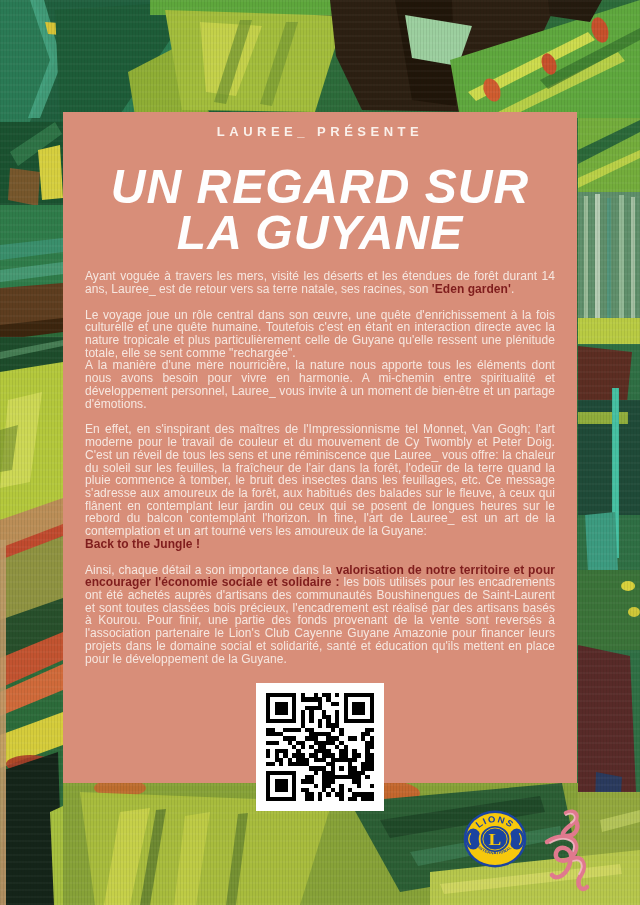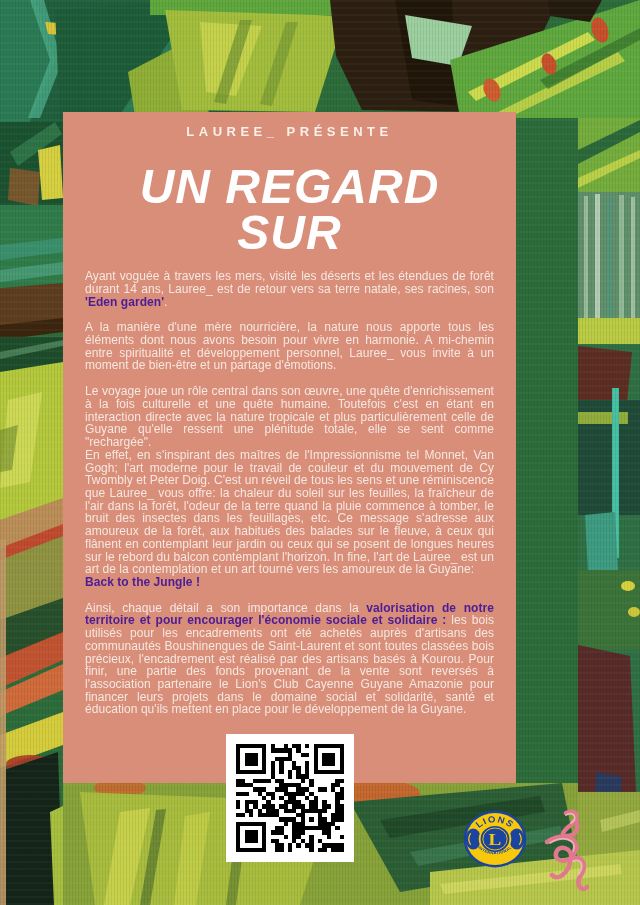--- a/index.html
+++ b/index.html
@@ -4,29 +4,29 @@
 <style>
   html,body{margin:0;padding:0;}
   body{width:640px;height:905px;overflow:hidden;position:relative;
        font-family:"Liberation Sans", sans-serif;background:#2c6b3a;}
   .stage{position:absolute;inset:0;width:640px;height:905px;}
   .bg-svg{position:absolute;left:0;top:0;z-index:0;}
   .bg-texture{position:absolute;inset:0;z-index:1;pointer-events:none;
     background:
       repeating-linear-gradient(90deg, rgba(15,25,8,.08) 0 1px, rgba(0,0,0,0) 1px 3px),
       repeating-linear-gradient(0deg, rgba(255,255,255,.03) 0 2px, rgba(0,0,0,0) 2px 7px);}
-  .panel{position:absolute;left:63px;top:112px;width:453px;height:671px;
+  .panel{position:absolute;left:63px;top:112px;width:514px;height:671px;
     background:#d88e79;z-index:2;box-sizing:border-box;padding:10px 22px 0;}
   .kicker{margin-top:2px;text-align:center;color:#faf0ea;font-weight:bold;
     font-size:13px;line-height:15px;letter-spacing:4.5px;}
   .title{margin:25px 0 14px;text-align:center;color:#fefefe;font-weight:bold;
     font-size:48px;line-height:.96;letter-spacing:1px;font-style:italic;}
   .body-p{margin:0 0 13px;text-align:justify;color:#f6e7e0;
     font-size:12px;line-height:1.06;letter-spacing:.05px;}
-  .bold-dark{font-weight:bold;color:#4c1d95;margin-top:16px;}
+  .bold-dark{font-weight:bold;color:#7f1d1d;margin-top:16px;}
   .qr-wrap{width:108px;margin:18px auto 0;background:#ffffff;padding:10px;}
   .qr-wrap svg{display:block;width:108px;height:108px;}
   .lions{position:absolute;left:463px;top:810px;width:64px;height:58px;z-index:3;}
   .lions svg{width:100%;height:100%;}
   .signature{position:absolute;left:536px;top:806px;width:56px;height:96px;z-index:3;}
   .signature svg{width:100%;height:100%;}
 </style>
 </head>
 <body>
 
@@ -123,26 +123,26 @@
     <polygon points="410,852 560,826 564,838 418,866" fill="#3f7f55" opacity=".7"></polygon>
     <polygon points="430,872 640,850 640,905 430,905" fill="#b7c74c"></polygon>
     <polygon points="440,884 620,864 622,874 444,894" fill="#d9dd6a" opacity=".7"></polygon>
   </svg>
 
   <div class="bg-texture"></div>
 
   <div class="panel">
     <div class="kicker">LAUREE_ PRÉSENTE</div>
 
-    <h1 class="title"><span>UN REGARD SUR</span><br></h1>
+    <h1 class="title"><span>UN REGARD SUR</span><br><span>LA GUYANE</span></h1>
 
     <p class="body-p"><span>Ayant voguée à travers les mers, visité les déserts et les étendues de forêt durant 14 ans, Lauree_ est de retour vers sa terre natale, ses racines, son </span><span class="bold-dark">'Eden garden'</span><span>.</span></p>
 
+    <p class="body-p" style="margin-bottom:0">Le voyage joue un rôle central dans son œuvre, une quête d'enrichissement à la fois culturelle et une quête humaine. Toutefois c'est en étant en interaction directe avec la nature tropicale et plus particulièrement celle de Guyane qu'elle ressent une plénitude totale, elle se sent comme "rechargée".</p>
     <p class="body-p">A la manière d'une mère nourricière, la nature nous apporte tous les éléments dont nous avons besoin pour vivre en harmonie. A mi-chemin entre spiritualité et développement personnel, Lauree_ vous invite à un moment de bien-être et un partage d'émotions.</p>
-    <p class="body-p" style="margin-bottom:0">Le voyage joue un rôle central dans son œuvre, une quête d'enrichissement à la fois culturelle et une quête humaine. Toutefois c'est en étant en interaction directe avec la nature tropicale et plus particulièrement celle de Guyane qu'elle ressent une plénitude totale, elle se sent comme "rechargée".</p>
 
     <p class="body-p"><span>En effet, en s'inspirant des maîtres de l'Impressionnisme tel Monnet, Van Gogh; l'art moderne pour le travail de couleur et du mouvement de Cy Twombly et Peter Doig. C'est un réveil de tous les sens et une réminiscence que Lauree_ vous offre: la chaleur du soleil sur les feuilles, la fraîcheur de l'air dans la forêt, l'odeur de la terre quand la pluie commence à tomber, le bruit des insectes dans les feuillages, etc. Ce message s'adresse aux amoureux de la forêt, aux habitués des balades sur le fleuve, à ceux qui flânent en contemplant leur jardin ou ceux qui se posent de longues heures sur le rebord du balcon contemplant l'horizon. In fine, l'art de Lauree_ est un art de la contemplation et un art tourné vers les amoureux de la Guyane:</span><br><span class="bold-dark">Back to the Jungle !</span></p>
 
     <p class="body-p"><span>Ainsi, chaque détail a son importance dans la </span><span class="bold-dark">valorisation de notre territoire et pour encourager l'économie sociale et solidaire :</span><span> les bois utilisés pour les encadrements ont été achetés auprès d'artisans des communautés Boushinengues de Saint-Laurent et sont toutes classées bois précieux, l'encadrement est réalisé par des artisans basés à Kourou. Pour finir, une partie des fonds provenant de la vente sont reversés à l'association partenaire le Lion's Club Cayenne Guyane Amazonie pour financer leurs projets dans le domaine social et solidarité, santé et éducation qu'ils mettent en place pour le développement de la Guyane.</span></p>
 
     <div class="qr-wrap">
       <svg id="qr-svg" viewBox="0 0 25 25" shape-rendering="crispEdges">
           <rect x="8" y="0" width="1" height="1" fill="#000"></rect>
           <rect x="11" y="0" width="1" height="1" fill="#000"></rect>
           <rect x="13" y="0" width="1" height="1" fill="#000"></rect>

